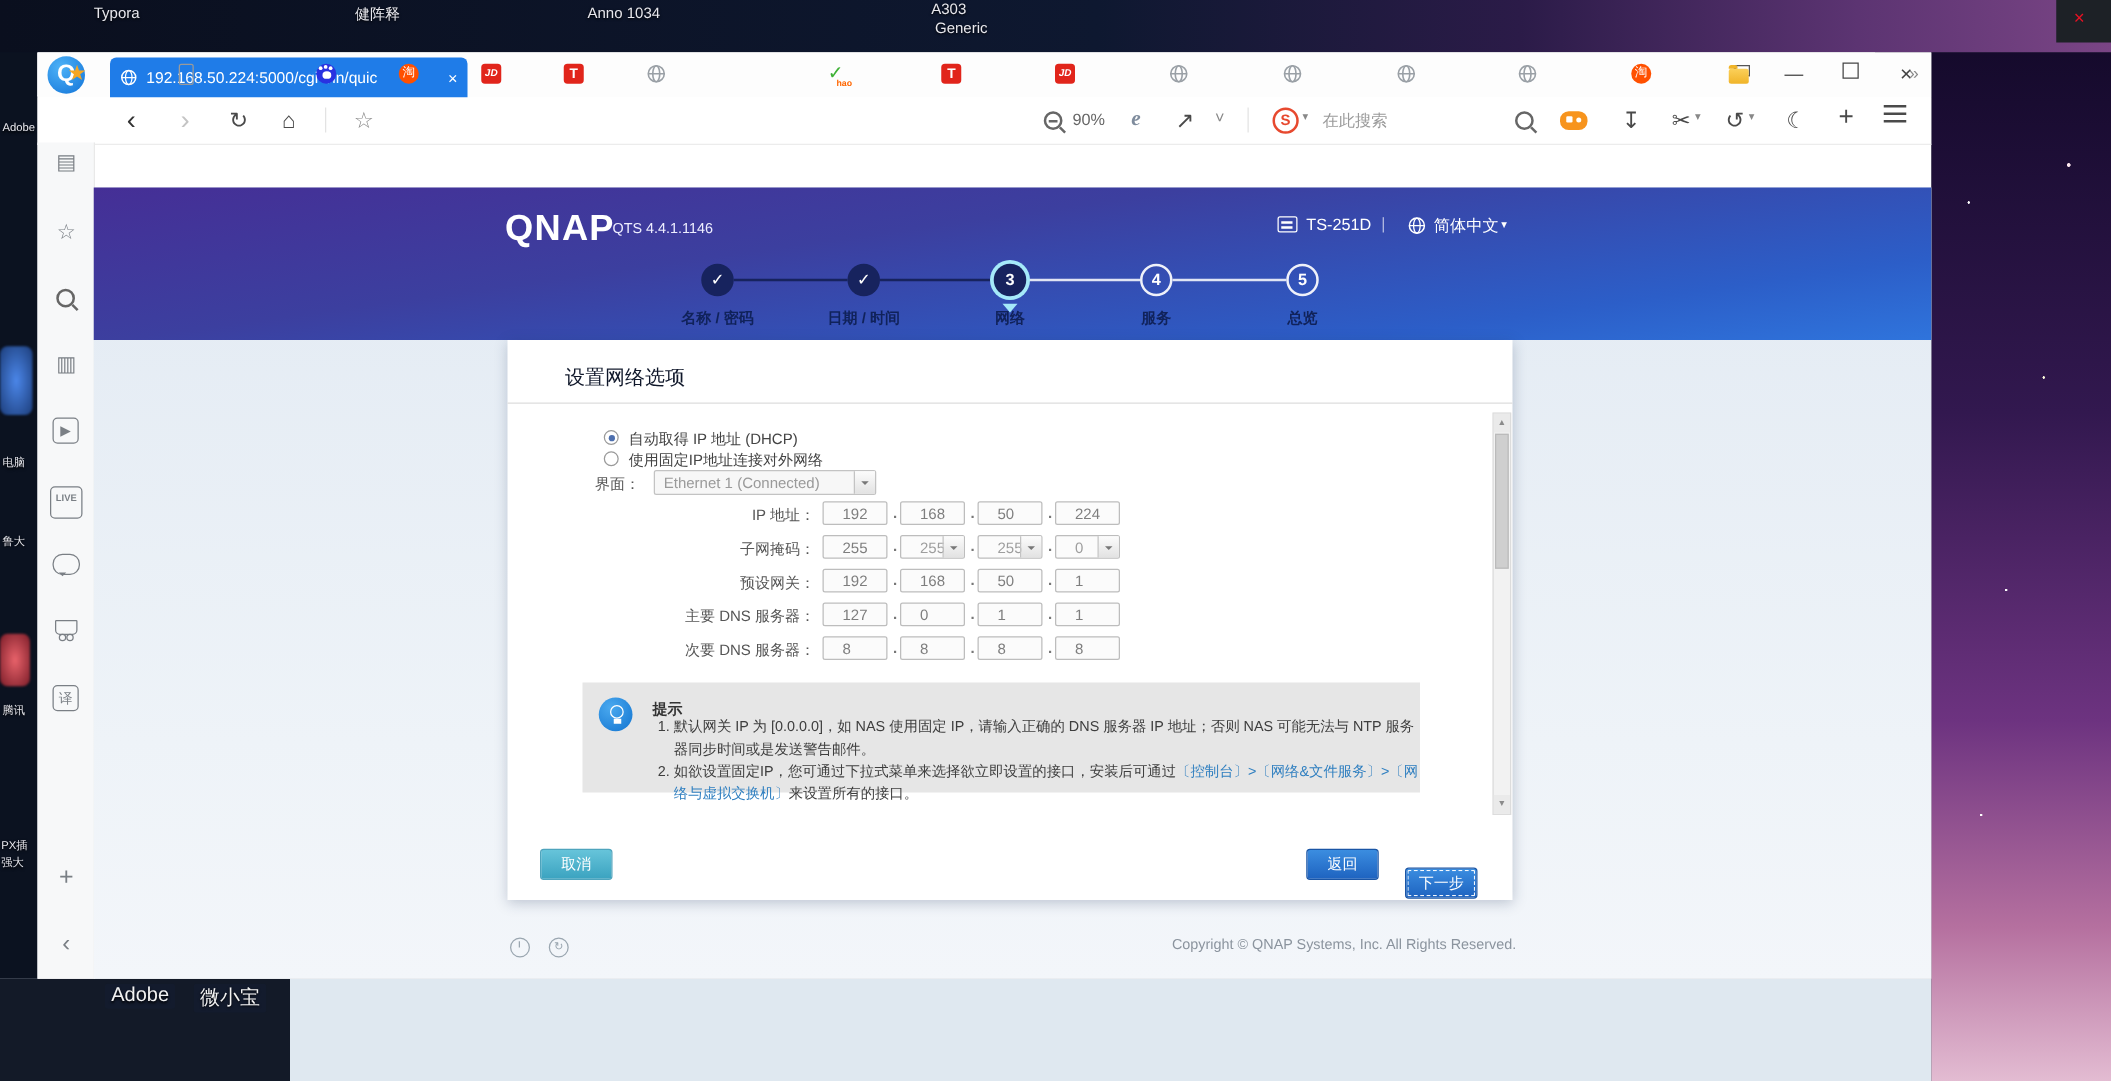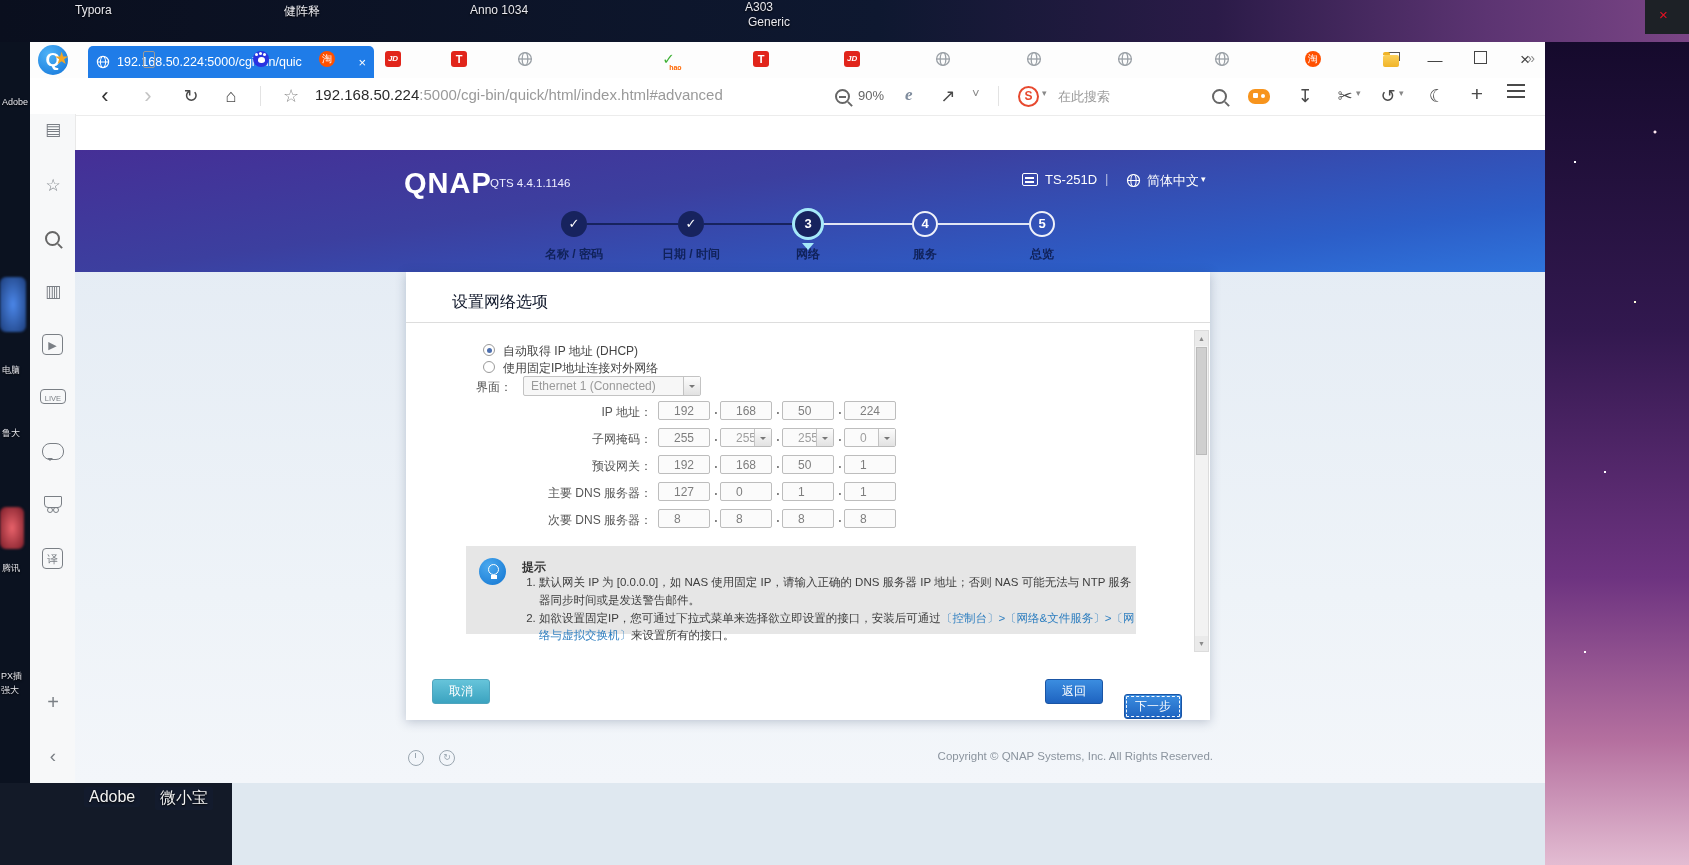--- a/index.html
+++ b/index.html
@@ -67,21 +67,21 @@
   .fv.tmall{background:#e1251b;border-radius:3px;color:#fff;font-weight:bold;font-size:11px;text-align:center;line-height:16px}
   .fv.hao{color:#3eb135;font-weight:bold;font-size:15px;line-height:16px}
   .fv.hao i{position:absolute;left:7px;top:9px;font-style:normal;font-size:7px;color:#f60}
   .fv.folder{background:linear-gradient(#fbd05a,#f0b429);border-radius:2px;height:12px;margin-top:3px}
   .fv.folder::before{content:"";position:absolute;top:-3px;left:0;width:7px;height:3px;background:#f0b429;border-radius:2px 2px 0 0}
   .globe-svg{stroke:#9aa0a6;fill:none;stroke-width:1.3}
   
   #sidebar{left:0;top:72px;width:45px;height:669px;background:#f7f8f9;border-right:1px solid #e9e9e9}
   .sbi{left:11px;width:24px;height:24px;color:#7a7f85;font-size:17px;text-align:center;line-height:24px}
   .sbi.box{border:1.5px solid #7a7f85;border-radius:4px;font-size:11px;line-height:21px;width:21px;height:21px;box-sizing:border-box}
-  .sbi.live{border:1.5px solid #7a7f85;border-radius:4px;font-size:7.5px;font-weight:normal;line-height:18px;width:26px;height:15px;box-sizing:border-box}
+  .sbi.live{border:1.5px solid #7a7f85;border-radius:4px;font-size:7.5px;font-weight:bold;line-height:18px;width:26px;height:26px;box-sizing:border-box}
   .bubble{width:20px;height:15px;border:1.5px solid #7a7f85;border-radius:8px}
   .bubble::after{content:"";position:absolute;left:4px;bottom:-5px;border:3px solid transparent;border-top-color:#7a7f85}
   .cart{width:16px;height:10px;border:1.5px solid #7a7f85;border-radius:1px 1px 4px 4px;top:3px;left:3px}
   .cart::after{content:"";position:absolute;left:2px;bottom:-6px;width:4px;height:4px;border-radius:50%;border:1.5px solid #7a7f85}
   .cart::before{content:"";position:absolute;right:2px;bottom:-6px;width:4px;height:4px;border-radius:50%;border:1.5px solid #7a7f85}
   
   #viewport{left:45px;top:108px;width:1470px;height:633px;background:linear-gradient(180deg,#e2eaf3 0%,#eef3f8 70%,#f3f6fa 100%)}
   #qnapgrad{left:0;top:0;width:1470px;height:122px;
     background:linear-gradient(172deg,#452f96 0%,#3c3f9f 38%,#2c5ec8 80%,#2f74dc 100%)}
   .qnaplogo{color:#fff;font-weight:800;font-size:29px;letter-spacing:1px}
@@ -183,23 +183,20 @@
     <span class="a winbtn" style="left:1484px;top:7px;font-size:17px">×</span>
   </div>
 
   <div id="navbar" class="a">
     <span class="a nicon" style="left:62px;top:5px;font-size:22px;color:#333">‹</span>
     <span class="a nicon" style="left:105px;top:5px;font-size:22px;color:#c4c4c4">›</span>
     <span class="a nicon" style="left:148px;top:5px">↻</span>
     <span class="a nicon" style="left:188px;top:5px">⌂</span>
     <div class="a sep" style="left:230px;top:8px"></div>
     <span class="a nicon" style="left:248px;top:5px;color:#8a8a8a">☆</span>
-    <div class="a" style="left:285px;top:8px;width:500px;white-space:nowrap">
-      <span class="urlhost">192.168.50.224</span><span class="urlrest">:5000/cgi-bin/quick/html/index.html#advanced</span>
-    </div>
     <div class="a mag minus" style="left:805px;top:11px"></div>
     <span class="a" style="left:828px;top:10px;color:#666;font-size:13px">90%</span>
     <span class="a" style="left:875px;top:7px;color:#7f8c9d;font-size:17px;font-family:'Liberation Serif',serif;font-style:italic;font-weight:bold">e</span>
     <span class="a nicon" style="left:905px;top:5px">↗</span>
     <span class="a" style="left:942px;top:8px;color:#888;font-size:13px">˅</span>
     <div class="a sep" style="left:968px;top:8px"></div>
     <div class="a sogou" style="left:988px;top:8px">S</div>
     <span class="a" style="left:1012px;top:10px;color:#888;font-size:9px">▾</span>
     <span class="a" style="left:1028px;top:10px;color:#9a9a9a;font-size:13px">在此搜索</span>
     <div class="a mag" style="left:1182px;top:11px"></div>

